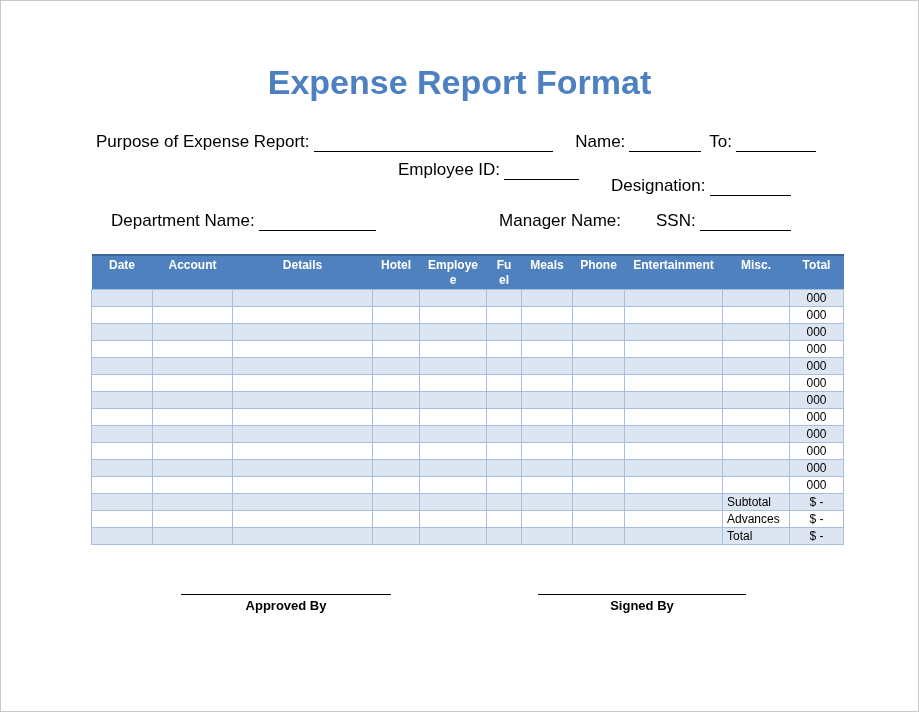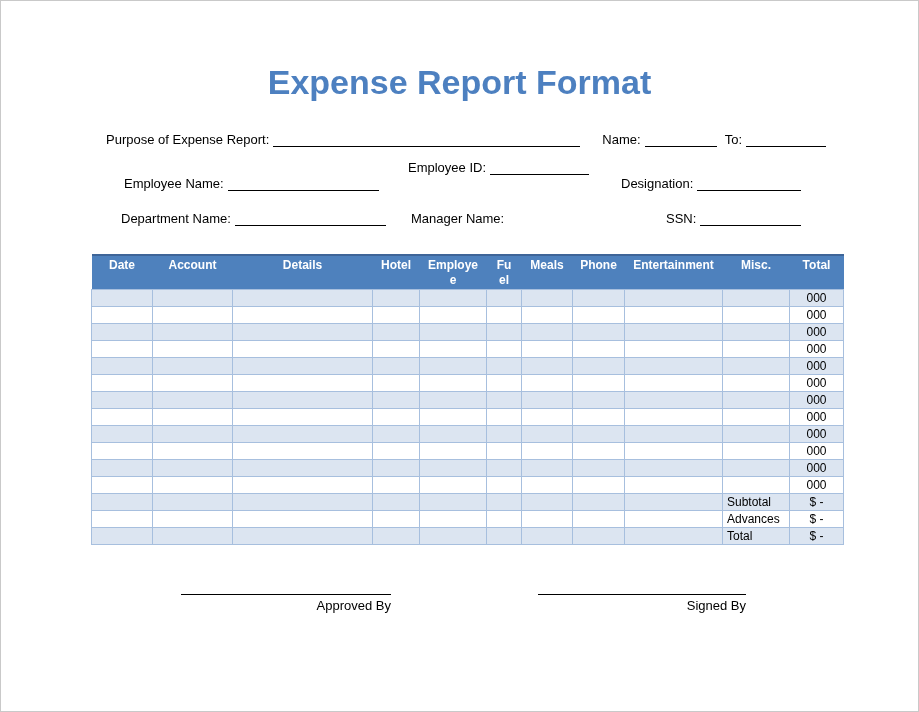--- a/index.html
+++ b/index.html
@@ -25,21 +25,21 @@
     position: absolute;
     top: 62px;
     left: 0;
     width: 100%;
     text-align: center;
     font-size: 34px;
     font-weight: bold;
     color: var(--title-color);
     letter-spacing: 0px;
   }
-  .field-row { position: absolute; display: flex; align-items: flex-start; font-size: 13px; white-space: nowrap; margin-left: 10px; }
+  .field-row { position: absolute; display: flex; align-items: flex-end; font-size: 17px; white-space: nowrap; }
   .blank {
     display: inline-block;
     border-bottom: 1px solid var(--line-color);
     height: 15px;
     margin-left: 4px;
   }
   .grow { flex: 1 1 auto; }
   .purpose-row { top: 131px; left: 95px; width: 720px; }
   .purpose-row .purpose-blank { margin-right: 22px; }
   .from-blank { width: 72px; margin-right: 8px; }
@@ -85,42 +85,38 @@
     white-space: nowrap;
   }
   table.expense tbody tr:nth-child(odd) td { background: var(--row-alt); }
   table.expense tbody td.total-cell { text-align: center; }
   table.expense tbody td.summary-label-cell { text-align: left; }
 
   .sig-block { position: absolute; top: 586px; text-align: center; }
   .sig-approved { left: 180px; width: 210px; }
   .sig-signed { left: 537px; width: 208px; }
   .sig-line { border-bottom: 1px solid var(--line-color); height: 8px; width: 100%; }
-  .sig-label { margin-top: 3px; font-size: 13px; font-weight: normal; text-align: right; }
+  .sig-label { margin-top: 3px; font-size: 13px; font-weight: bold; }
 </style>
 </head>
 <body>
 
 <div class="page">
 
   <div class="doc-title">Expense Report Format</div>
 
   <div class="field-row purpose-row">
     <span>Purpose of Expense Report:</span>
     <span class="blank grow purpose-blank"></span>
     <span>Name:</span>
     <span class="blank from-blank"></span>
     <span>To:</span>
     <span class="blank to-blank"></span>
   </div>
 
-  <div class="field-row emp-name-field">
-    <span>Employee Name:</span>
-    <span class="blank grow"></span>
-  </div>
   <div class="field-row emp-id-field">
     <span>Employee ID:</span>
     <span class="blank grow"></span>
   </div>
   <div class="field-row designation-field">
     <span>Designation:</span>
     <span class="blank grow"></span>
   </div>
 
   <div class="field-row dept-field">

